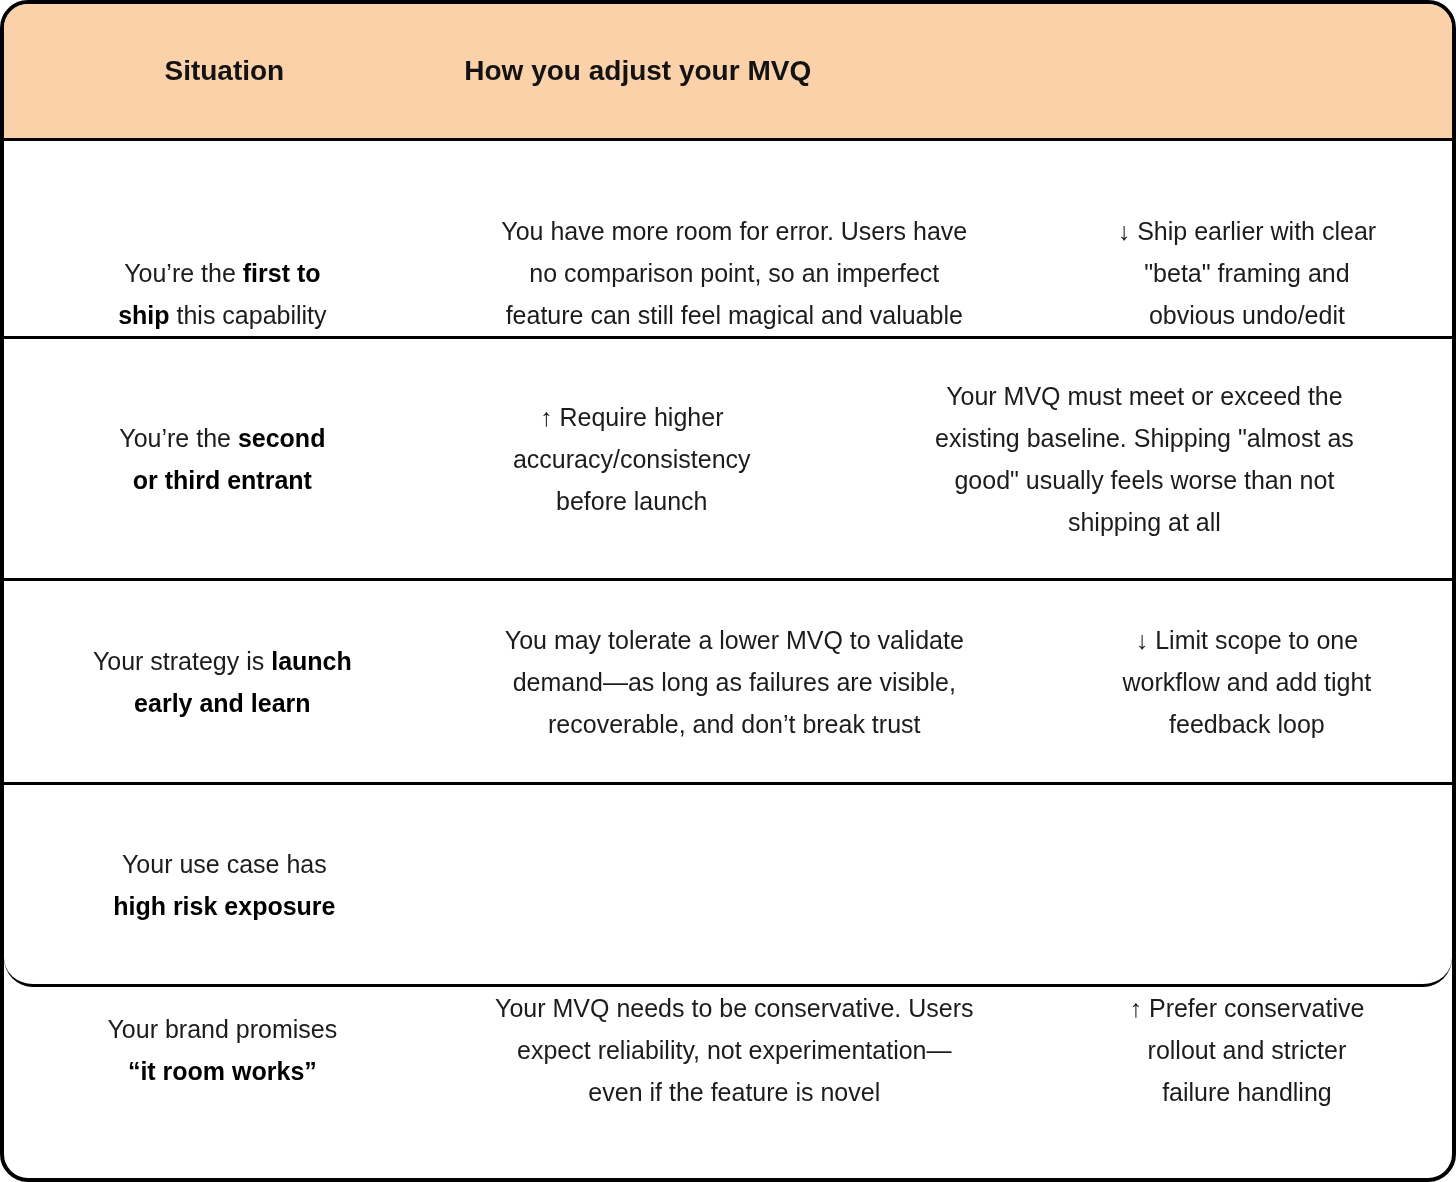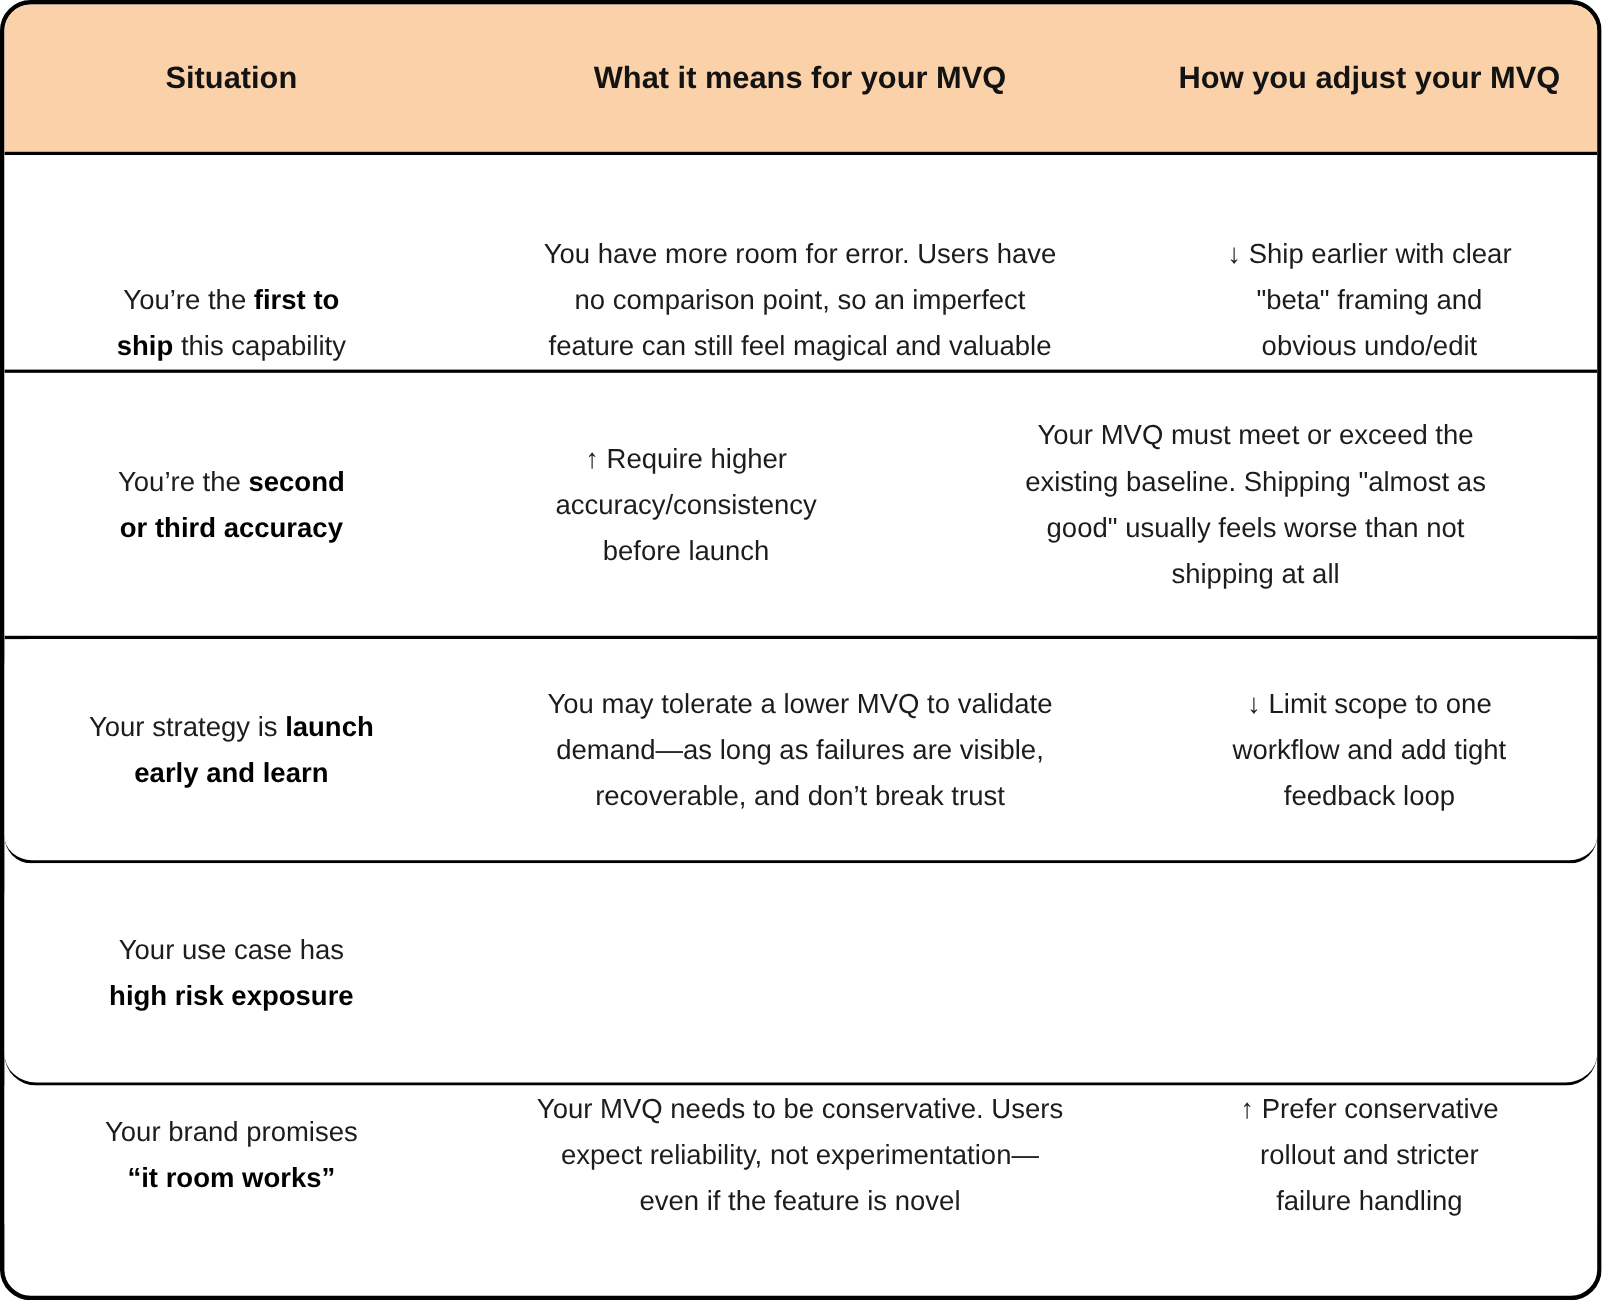--- a/index.html
+++ b/index.html
@@ -30,33 +30,33 @@
   }
   .header-cell {
     display: flex;
     justify-content: center;
     align-items: center;
     text-align: center;
     font-weight: 700;
     font-size: 28px;
     color: #131313;
   }
-  .col-1 { width: 28.5%; }
+  .col-1 { width: 28.5%; padding-left: 14px; }
   .col-2 { width: 42.9%; }
   .col-3 { width: 28.6%; }
   .body-row {
     display: flex;
     align-items: center;
     border-bottom: 3px solid #000000;
     flex: 0 0 auto;
     background: #ffffff;
   }
   .body-row:nth-of-type(1) { height: 195px; align-items: flex-end; }
   .body-row:nth-of-type(2) { height: 239px; }
-  .body-row:nth-of-type(3) { height: 201px; border-radius: 25px; }
+  .body-row:nth-of-type(3) { height: 201px; }
   .body-row:nth-of-type(4) { height: 199px; border-radius: 29px; }
   .body-row:nth-of-type(5) { height: auto; flex: 1 1 auto; border-bottom: none; }
   .cell {
     display: flex;
     justify-content: center;
     align-items: center;
     text-align: center;
     font-size: 25px;
     line-height: 1.68;
     color: #1c1c1c;
@@ -71,21 +71,20 @@
   .arrow-glyph {
     display: inline;
   }
 </style>
 </head>
 <body>
 
 <div class="table-card">
   <div class="header-row">
     <div class="header-cell col-1">Situation</div>
-    <div class="header-cell col-2">What it means for your MVQ</div>
     <div class="header-cell col-3">How you adjust your MVQ</div>
   </div>
   <div id="table-body">
   <div class="body-row">
     <div class="cell col-1">
       <div class="cell-inner situation-text"><span>You’re the </span><span class="bold-seg">first to
 ship</span><span> this capability</span></div>
     </div>
     <div class="cell col-2">
       <div class="cell-inner meaning-text">You have more room for error. Users have
@@ -95,21 +94,21 @@
     <div class="cell col-3">
       <div class="cell-inner adjustment-text"><span class="arrow-glyph">↓ </span><span class="adj-body">Ship earlier with clear
 "beta" framing and
 obvious undo/edit</span></div>
     </div>
   </div>
 
   <div class="body-row">
     <div class="cell col-1">
       <div class="cell-inner situation-text"><span>You’re the </span><span class="bold-seg">second
-or third accuracy</span></div>
+or third entrant</span></div>
     </div>
     <div class="cell col-3">
       <div class="cell-inner adjustment-text"><span class="arrow-glyph">↑ </span><span class="adj-body">Require higher
 accuracy/consistency
 before launch</span></div>
     </div>
     <div class="cell col-2">
       <div class="cell-inner meaning-text">Your MVQ must meet or exceed the
 existing baseline. Shipping "almost as
 good" usually feels worse than not

